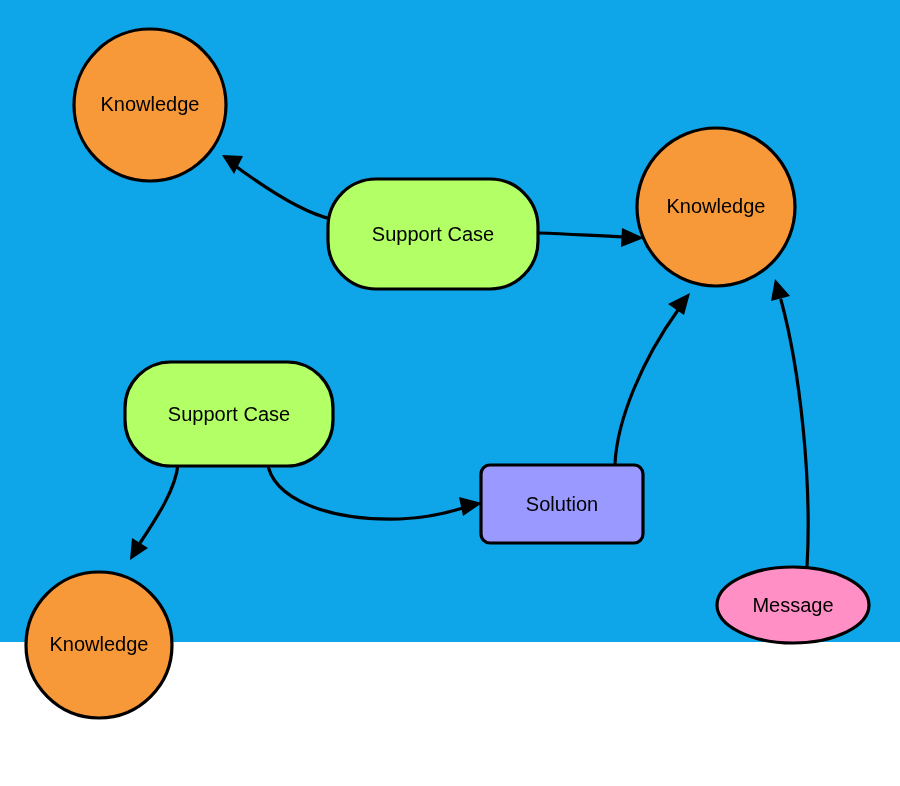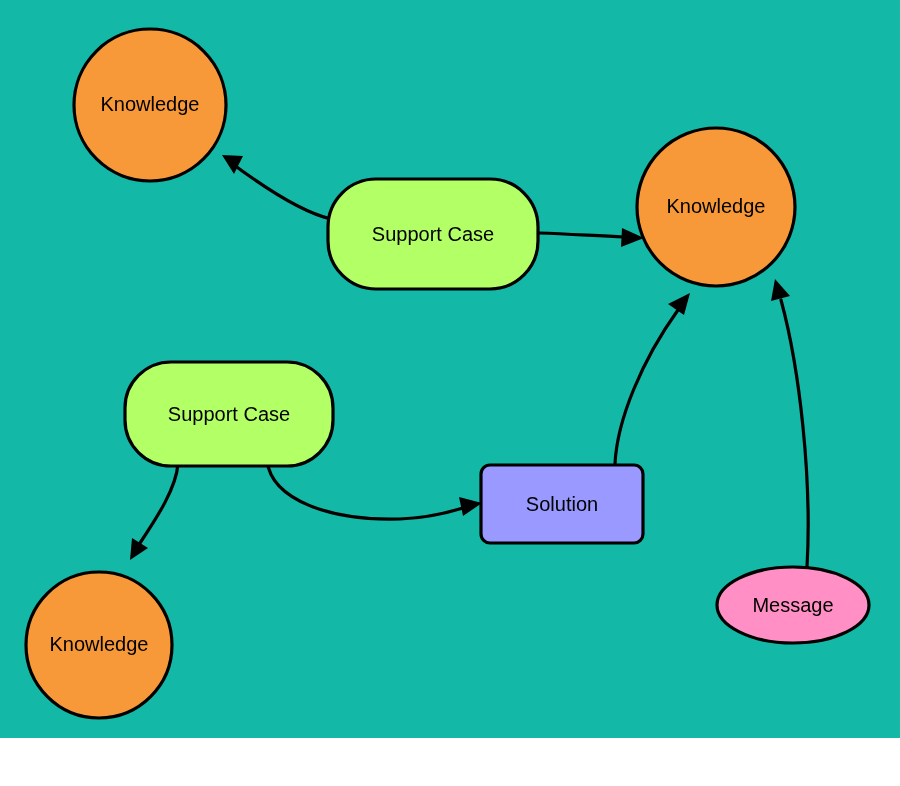--- a/index.html
+++ b/index.html
@@ -9,22 +9,22 @@
   }
   body {
     width: 900px;
     height: 786px;
     font-family: "Liberation Sans", sans-serif;
     overflow: hidden;
   }
   #diagram-canvas {
     position: relative;
     width: 900px;
-    height: 738px;
-    background: #14b8a6;
+    height: 642px;
+    background: #0ea5e9;
     text-align: center;
   }
   #graph-svg {
     position: absolute;
     top: 0;
     left: 0;
     width: 900px;
     height: 786px;
     display: block;
   }

